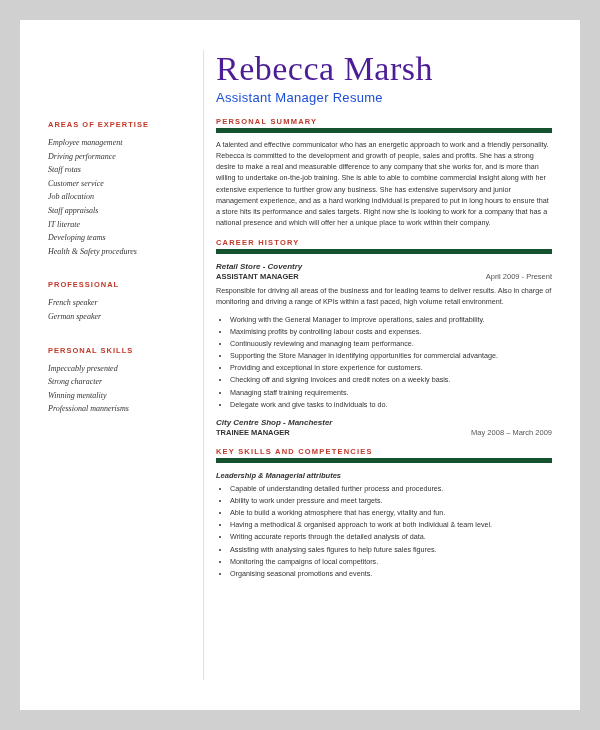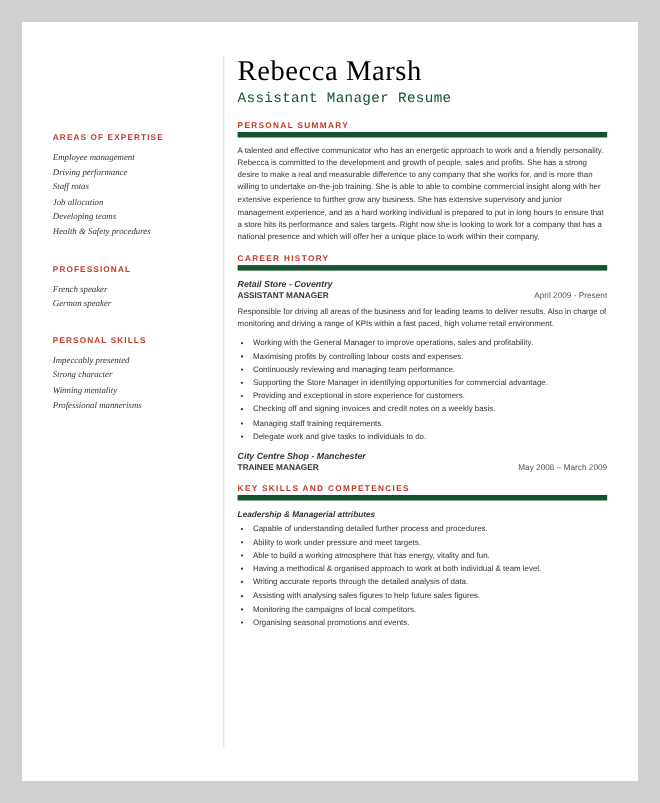--- a/index.html
+++ b/index.html
@@ -46,30 +46,30 @@
       color: #333;
       line-height: 1.7;
     }
     .main {
       flex: 1;
       padding-left: 12px;
       border-left: 1px solid #e0e0e0;
     }
     .name {
       font-family: Georgia, serif;
-      font-size: 26px;
-      color: #000000;
+      font-size: 34px;
+      color: #4c1d95;
       font-weight: normal;
       margin-bottom: 2px;
       letter-spacing: 0.5px;
     }
     .job-title {
-      font-family: Liberation Mono, monospace;
+      font-family: Liberation Sans, sans-serif;
       font-size: 13px;
-      color: #14532d;
+      color: #1d4ed8;
       font-weight: normal;
       margin-bottom: 12px;
       letter-spacing: 0.3px;
     }
     .section-title {
       font-family: Arial, sans-serif;
       font-size: 7.5px;
       font-weight: bold;
       color: #c0392b;
       letter-spacing: 1.2px;
@@ -146,21 +146,24 @@
 
 <div class="page">
 
   <div class="sidebar">
     <div id="sidebar-sections-container">
         <div class="sidebar-section">
           <div class="sidebar-section-title">AREAS OF EXPERTISE</div>
           <div class="sidebar-item">Employee management</div>
           <div class="sidebar-item">Driving performance</div>
           <div class="sidebar-item">Staff rotas</div>
+          <div class="sidebar-item">Customer service</div>
           <div class="sidebar-item">Job allocation</div>
+          <div class="sidebar-item">Staff appraisals</div>
+          <div class="sidebar-item">IT literate</div>
           <div class="sidebar-item">Developing teams</div>
           <div class="sidebar-item">Health &amp; Safety procedures</div>
         </div>
         <div class="sidebar-section">
           <div class="sidebar-section-title">PROFESSIONAL</div>
           <div class="sidebar-item">French speaker</div>
           <div class="sidebar-item">German speaker</div>
         </div>
         <div class="sidebar-section">
           <div class="sidebar-section-title">PERSONAL SKILLS</div>

